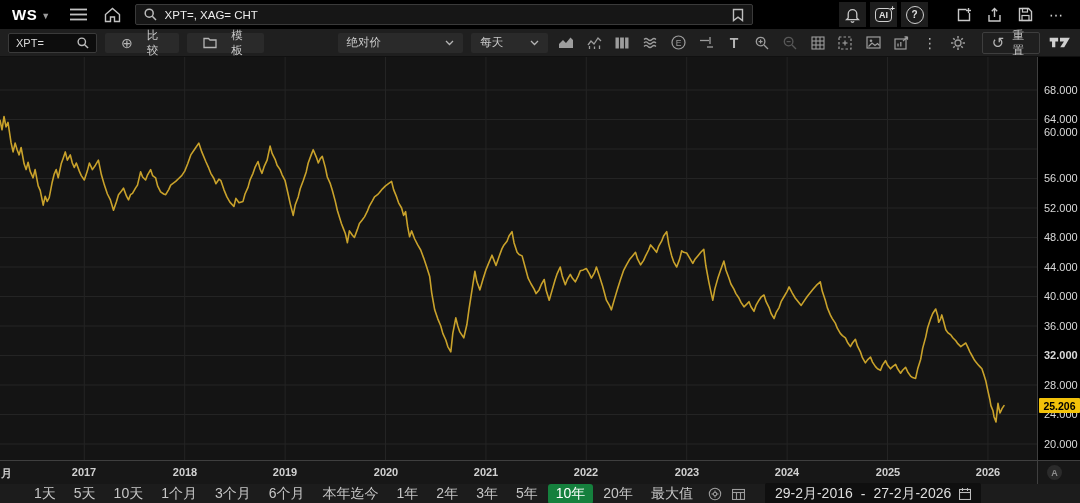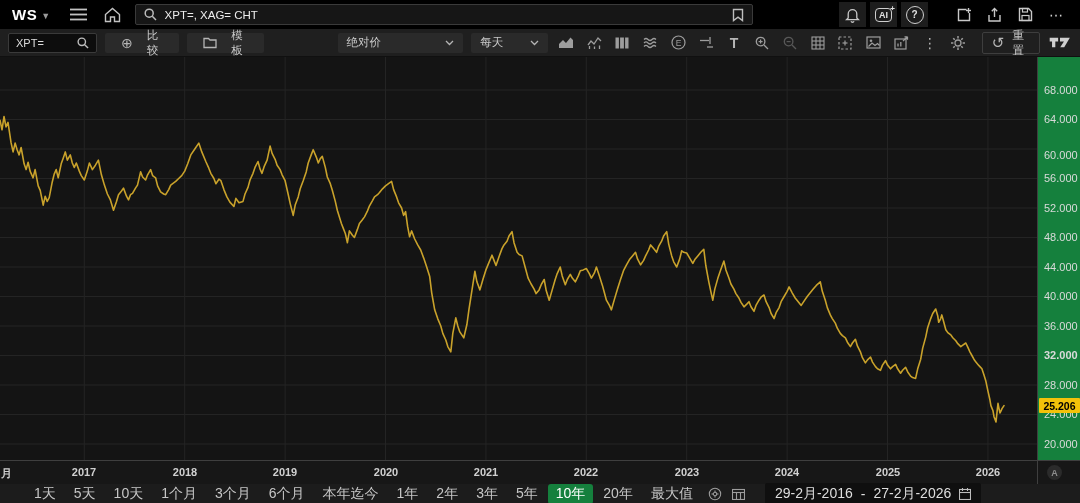--- a/index.html
+++ b/index.html
@@ -31,21 +31,21 @@
   .tsel.w1{width:142px;margin-left:66px}.tsel.w2{width:86px}
   .ticon{width:23px;height:20px;display:flex;align-items:center;justify-content:center;color:#b5b5b5;font-size:13px;}
   .ticon.dim{opacity:.45}
   .glyph{font-size:14px;color:#b5b5b5;line-height:1}
   .rstbtn{height:20px;border:1px solid #3e3e3e;border-radius:2px;display:flex;align-items:center;gap:8px;padding:0 9px;font-size:11.5px;color:#c9c9c9;margin-left:6px}
   .mlauto{margin-left:auto}
   
   .pane{position:absolute;left:0;top:57px;width:1037px;height:403px;background:#141414;}
   .legend{position:absolute;left:8px;top:9px;font-size:11.5px;color:#d6d6d6;white-space:nowrap;z-index:3}
   .legend .lval{color:#DCAC28;margin-left:12px}
-  .yaxis{position:absolute;left:1037px;top:57px;width:43px;height:403px;background:#15803d;border-left:1px solid #3f3f3f;box-sizing:border-box;font-size:11px;color:#dadada;}
+  .yaxis{position:absolute;left:1037px;top:57px;width:43px;height:403px;background:#000000;border-left:1px solid #3f3f3f;box-sizing:border-box;font-size:11px;color:#dadada;}
   .yl{position:absolute;left:6px;white-space:nowrap}
   .ptag{position:absolute;left:1px;width:41px;height:15px;background:#F2C20A;color:#000;font-size:10.5px;font-weight:bold;display:flex;align-items:center;justify-content:center;z-index:2;border-radius:1px}
   .xstrip{position:absolute;left:0;top:460px;width:1080px;height:24px;background:#171717;border-top:1px solid #3f3f3f;box-sizing:border-box;font-size:11px;color:#d0d0d0;font-weight:bold;}
   .xl{position:absolute;top:5px;transform:translateX(-50%);}
   .xl.edge{transform:none}
   .axcont{position:absolute;left:1037px;top:0;height:23px;border-left:1px solid #3f3f3f}
   .abtn{position:absolute;left:1047px;top:4px;width:15px;height:15px;border-radius:50%;background:#2b2b2b;color:#8f8f8f;font-size:9px;font-weight:bold;display:flex;align-items:center;justify-content:center}
   
   .bbar{position:absolute;left:0;top:484px;width:1080px;height:19px;background:#1c1c1c;display:flex;align-items:center;font-size:14px;color:#c6c6c6;padding-left:26px;box-sizing:border-box;gap:2px;}
   .rbtn{padding:1px 8px;border-radius:3px;white-space:nowrap}
@@ -356,21 +356,21 @@
       <line x1="787.1" y1="0" x2="787.1" y2="403" stroke="#242424" stroke-width="1"></line>
       <line x1="887.5" y1="0" x2="887.5" y2="403" stroke="#242424" stroke-width="1"></line>
       <line x1="987.9" y1="0" x2="987.9" y2="403" stroke="#242424" stroke-width="1"></line>
       <polyline points="0.0,63.2 2.0,72.8 4.0,59.5 6.0,69.9 8.0,65.4 11.0,85.4 13.1,94.9 15.1,86.1 17.1,92.7 19.1,97.9 21.1,90.5 24.1,106.8 26.1,112.6 28.1,105.3 30.1,114.1 33.1,120.8 35.1,112.6 38.2,128.9 40.2,133.3 43.2,148.1 45.2,139.2 47.2,144.4 49.2,140.7 52.2,125.2 54.2,117.1 56.2,112.6 58.2,120.8 61.2,106.8 63.3,100.9 65.3,94.9 67.3,103.1 70.3,97.9 72.3,106.0 74.3,110.4 76.3,106.0 79.3,114.1 81.3,118.6 84.3,123.0 87.3,114.1 89.4,106.0 92.4,112.6 95.4,108.2 98.4,103.1 101.4,117.8 104.4,128.1 107.4,137.0 110.4,142.9 113.5,153.2 116.5,144.4 118.5,137.7 121.5,134.0 123.5,131.1 126.5,139.2 128.5,142.9 130.5,137.7 132.5,136.3 135.5,131.1 137.5,128.1 140.6,114.9 142.6,120.0 145.6,123.0 147.6,117.8 150.6,112.6 152.6,118.6 155.6,120.8 157.6,128.9 160.6,134.8 163.7,137.0 165.7,137.7 168.7,132.6 170.7,128.1 173.7,125.9 175.7,124.4 178.7,121.5 181.7,118.6 184.7,114.1 187.7,106.8 190.8,97.9 194.8,92.0 198.8,86.1 201.8,94.9 205.8,104.5 208.8,111.2 210.8,116.3 213.9,121.5 215.9,126.7 218.9,122.2 220.9,123.7 223.9,132.6 226.9,139.9 229.9,145.1 233.9,149.5 235.9,141.4 239.0,145.8 243.0,144.4 245.0,137.0 248.0,130.4 250.0,123.0 253.0,116.3 255.0,110.4 258.0,104.5 260.0,111.9 262.0,116.3 264.1,109.7 267.1,103.1 270.1,89.1 272.1,96.4 275.1,102.3 277.1,108.2 280.1,112.6 282.1,117.8 285.1,123.7 288.1,137.0 290.2,146.6 293.2,158.4 295.2,148.1 298.2,139.9 300.2,131.8 303.2,123.7 306.2,114.9 308.2,106.0 311.2,97.9 313.2,92.7 316.3,100.1 318.3,106.0 320.3,101.6 322.3,99.4 325.3,110.4 327.3,120.0 330.3,126.7 332.3,133.3 335.3,144.4 337.3,153.2 339.4,159.9 341.4,166.5 343.4,171.6 345.4,176.8 347.4,185.7 349.4,173.9 352.4,178.3 354.4,180.5 357.4,172.4 359.4,166.5 362.4,162.8 364.5,159.9 367.5,153.9 369.5,148.8 372.5,143.6 374.5,139.9 377.5,137.7 379.5,135.5 382.5,131.8 385.5,128.9 388.5,126.7 391.6,124.4 393.6,132.6 396.6,139.9 398.6,145.8 401.6,151.0 403.6,158.4 405.6,154.7 407.6,169.4 409.6,179.8 411.6,173.9 414.7,182.0 417.7,187.9 420.7,193.0 423.7,201.1 426.7,210.0 429.7,219.6 431.7,235.8 434.7,252.8 437.7,261.6 440.8,269.0 442.8,276.4 445.8,283.0 447.8,289.6 450.8,294.8 452.8,276.4 455.8,260.9 457.8,269.0 459.8,274.9 461.8,277.9 463.8,280.8 466.9,267.5 468.9,252.8 471.9,233.6 474.9,214.4 476.9,224.8 479.9,232.9 482.9,222.5 485.9,212.9 488.9,205.6 492.0,198.2 494.0,203.4 496.0,208.5 499.0,199.7 502.0,191.6 504.0,187.9 507.0,184.2 509.0,179.0 512.0,174.6 514.0,185.7 517.1,195.3 519.1,197.5 522.1,198.9 525.1,210.0 528.1,221.1 531.1,227.0 534.1,232.1 536.1,236.6 539.1,232.9 541.2,227.7 544.2,222.5 546.2,233.6 549.2,243.2 552.2,232.9 555.2,222.5 557.2,216.6 560.2,210.0 562.2,218.9 565.3,227.7 567.3,222.5 570.3,217.4 572.3,221.1 575.3,224.8 578.3,218.9 580.3,213.7 583.3,212.9 586.3,211.5 589.3,216.6 591.4,221.1 594.4,215.9 596.4,210.0 599.4,218.9 602.4,228.4 604.4,235.8 606.4,243.2 609.4,248.4 611.4,252.8 614.4,242.4 617.5,232.1 620.5,222.5 623.5,213.7 626.5,207.8 629.5,202.6 632.5,198.9 635.5,195.3 637.5,201.9 640.6,207.8 643.6,203.4 645.6,198.9 648.6,193.0 650.6,187.9 653.6,191.6 656.6,195.3 658.6,189.4 661.6,184.2 663.6,179.0 666.7,174.6 668.7,187.1 671.7,198.9 673.7,204.8 676.7,210.0 679.7,201.9 681.7,193.8 683.7,195.3 686.7,196.0 689.7,201.1 692.8,206.3 694.8,202.6 697.8,198.9 700.8,195.3 703.8,192.3 705.8,208.5 708.8,224.8 710.8,234.3 712.8,243.2 714.8,232.1 717.9,221.1 720.9,212.2 723.9,204.1 725.9,212.9 728.9,221.1 730.9,227.0 733.9,232.1 735.9,236.6 738.9,241.0 741.0,245.4 744.0,249.8 747.0,246.9 749.0,244.7 751.0,249.8 754.0,254.3 756.0,248.4 759.0,243.2 761.0,240.2 764.0,238.0 766.1,244.7 769.1,250.6 771.1,256.5 774.1,261.6 776.1,255.7 779.1,250.6 781.1,244.7 784.1,239.5 787.1,234.3 789.1,229.9 792.2,235.8 795.2,241.0 798.2,244.7 801.2,248.4 804.2,243.9 807.2,239.5 810.2,235.8 813.2,232.1 816.3,228.4 820.3,224.8 822.3,234.3 825.3,243.2 827.3,250.6 830.3,257.9 832.3,261.6 835.3,266.1 837.3,271.2 840.3,276.4 842.4,278.6 845.4,280.8 847.4,285.2 850.4,289.6 852.4,286.0 855.4,282.3 857.4,288.9 860.4,294.8 862.4,300.7 865.4,305.9 867.5,302.9 870.5,300.0 872.5,305.1 875.5,309.6 877.5,311.8 880.5,313.3 882.5,308.1 885.5,303.7 887.5,308.1 890.5,311.8 892.6,309.6 895.6,307.4 897.6,311.8 900.6,316.2 902.6,313.3 905.6,310.3 907.6,314.7 910.6,319.1 912.6,320.6 915.6,321.4 917.7,311.8 920.7,302.2 922.7,291.1 925.7,280.1 927.7,270.5 930.7,261.6 932.7,256.5 935.7,252.0 937.7,258.7 938.7,265.3 940.7,261.6 941.8,257.9 943.8,265.3 945.8,272.7 947.8,275.6 950.8,277.9 952.8,280.8 955.8,283.8 957.8,286.7 960.8,289.6 962.8,288.2 965.8,286.0 967.9,290.4 969.9,294.8 971.9,298.5 973.9,302.2 975.9,305.1 977.9,307.4 979.9,309.6 981.9,311.8 983.9,317.7 985.9,324.3 987.9,333.9 989.9,342.8 990.9,348.6 993.0,353.8 994.0,359.7 996.0,364.9 997.0,355.3 998.0,346.4 999.0,351.6 1000.0,356.0 1001.0,353.8 1002.0,351.6 1004.0,348.6" fill="none" stroke="#C9A22B" stroke-width="1.6" stroke-linejoin="round" stroke-linecap="round"></polyline>
     </svg>
 </div>
 
 <div class="yaxis" id="yaxis">
     <div class="yl" style="top: 26.5px;">68.000</div>
     <div class="yl" style="top: 56px;">64.000</div>
-    <div class="yl" style="top: 92px;">60.000</div>
+    <div class="yl" style="top: 69px;">60.000</div>
     <div class="yl" style="top: 115px;">56.000</div>
     <div class="yl" style="top: 144.5px;">52.000</div>
     <div class="yl" style="top: 174px;">48.000</div>
     <div class="yl" style="top: 203.5px;">44.000</div>
     <div class="yl" style="top: 233px;">40.000</div>
     <div class="yl" style="top: 262.5px;">36.000</div>
     <div class="yl" style="top: 292px; font-weight: bold;">32.000</div>
     <div class="yl" style="top: 321.5px;">28.000</div>
     <div class="yl" style="top: 351px;">24.000</div>
     <div class="yl" style="top: 380.5px;">20.000</div>

